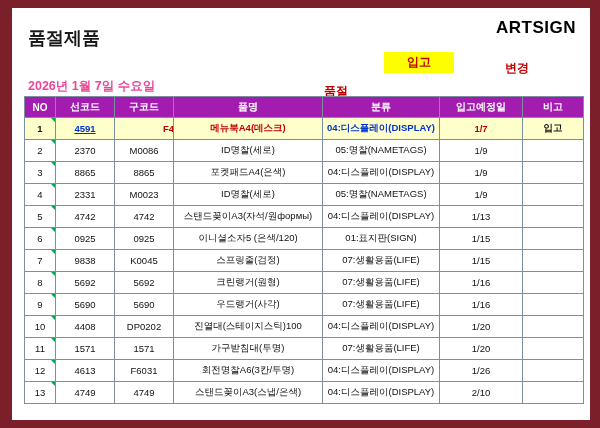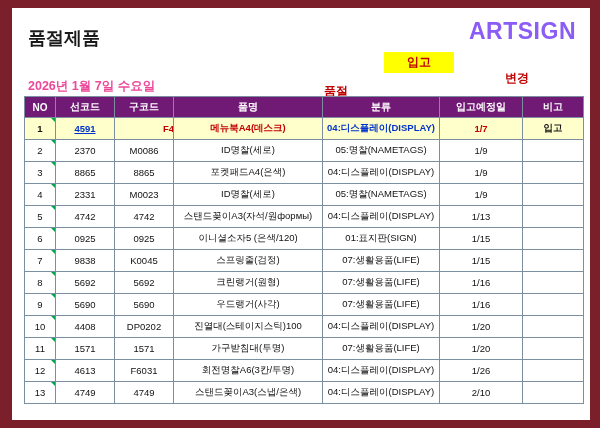--- a/index.html
+++ b/index.html
@@ -58,23 +58,23 @@
     top: 26px;
     font-size: 18px;
     font-weight: bold;
     color: #1a1a1a;
     letter-spacing: 0px;
   }
   .brand {
     position: absolute;
     right: 24px;
     top: 18px;
-    font-size: 23px;
-    font-weight: bold;
-    color: #8b5cf6;
+    font-size: 17px;
+    font-weight: bold;
+    color: #000000;
     letter-spacing: 0.5px;
   }
   .status-row {
     position: absolute;
     left: 306px;
     top: 52px;
     width: 260px;
     height: 20px;
   }
   .status-item {
@@ -84,21 +84,21 @@
     color: #c00000;
     text-align: center;
   }
   .st-1 { left: 0px; top: 2px; width: 60px; margin-top: 29px; }
   .st-2 {
     left: 78px; top: 0px; width: 70px;
     background: #ffff00;
     padding: 2px 0;
     color: #c00000;
   }
-  .st-3 { left: 176px; top: 18px; width: 70px; }
+  .st-3 { left: 176px; top: 8px; width: 70px; }
 
   .date-line {
     position: absolute;
     left: 28px;
     top: 78px;
     font-size: 12.5px;
     font-weight: bold;
     color: #ec4899;
   }
 
@@ -114,21 +114,21 @@
     border: 1px solid #7b8fa1;
     height: 21px;
     font-size: 9.5px;
     color: #111111;
     text-align: center;
     padding: 0;
     overflow: hidden;
     white-space: nowrap;
   }
   table.sheet th {
-    background: #701a75;
+    background: #a21caf;
     color: #ffffff;
     font-weight: bold;
     font-size: 10px;
     height: 20px;
   }
   td.col-no   { width: 30px; }
   td.col-line { width: 58px; }
   td.col-code { width: 58px; }
   td.col-name { width: 148px; text-align: center; }
   td.col-cat  { width: 116px; text-align: center; }

